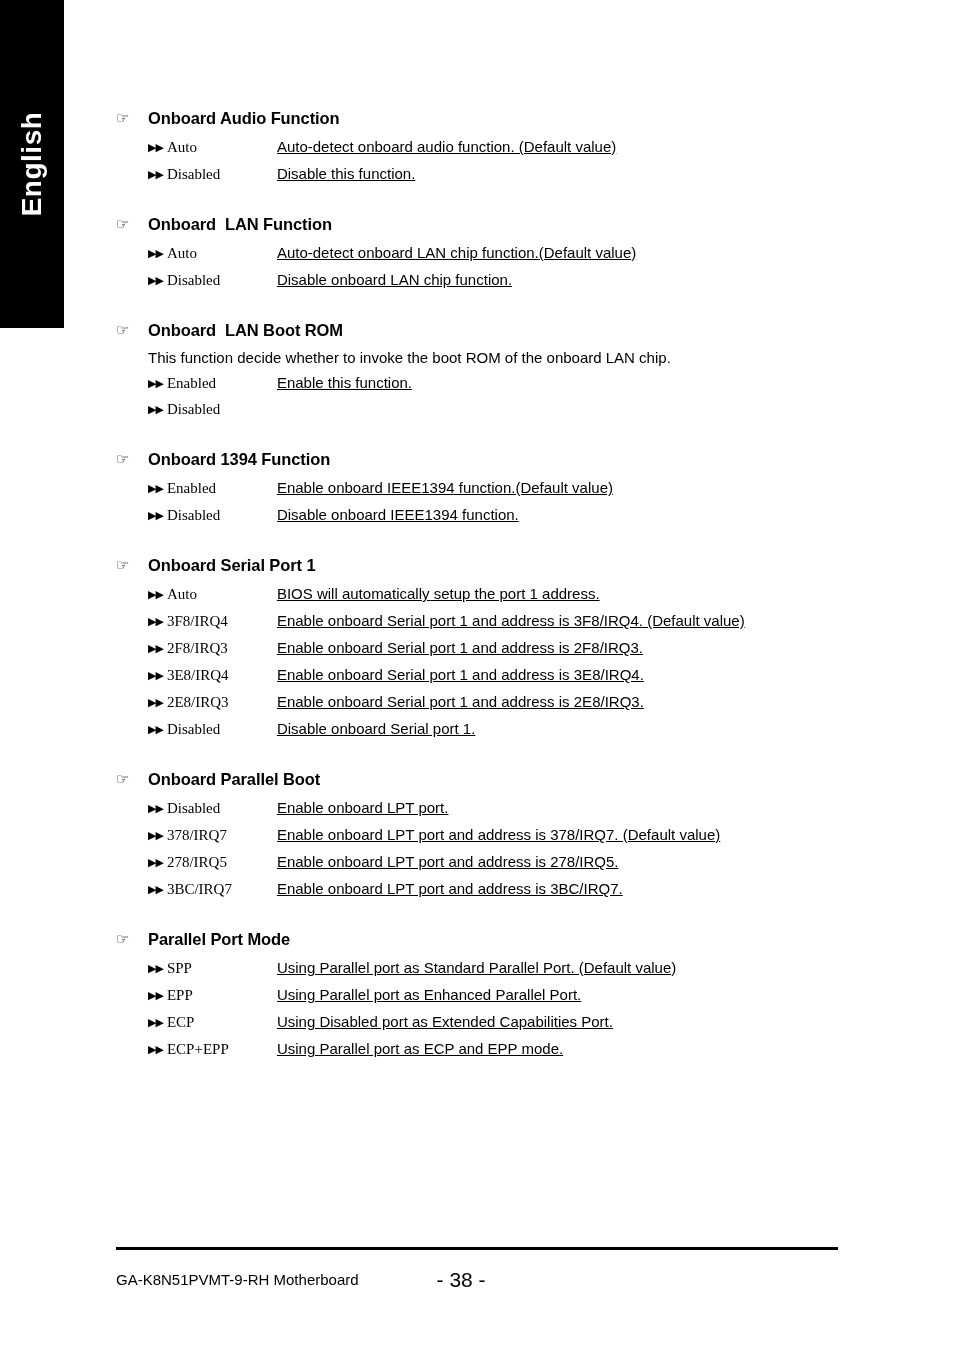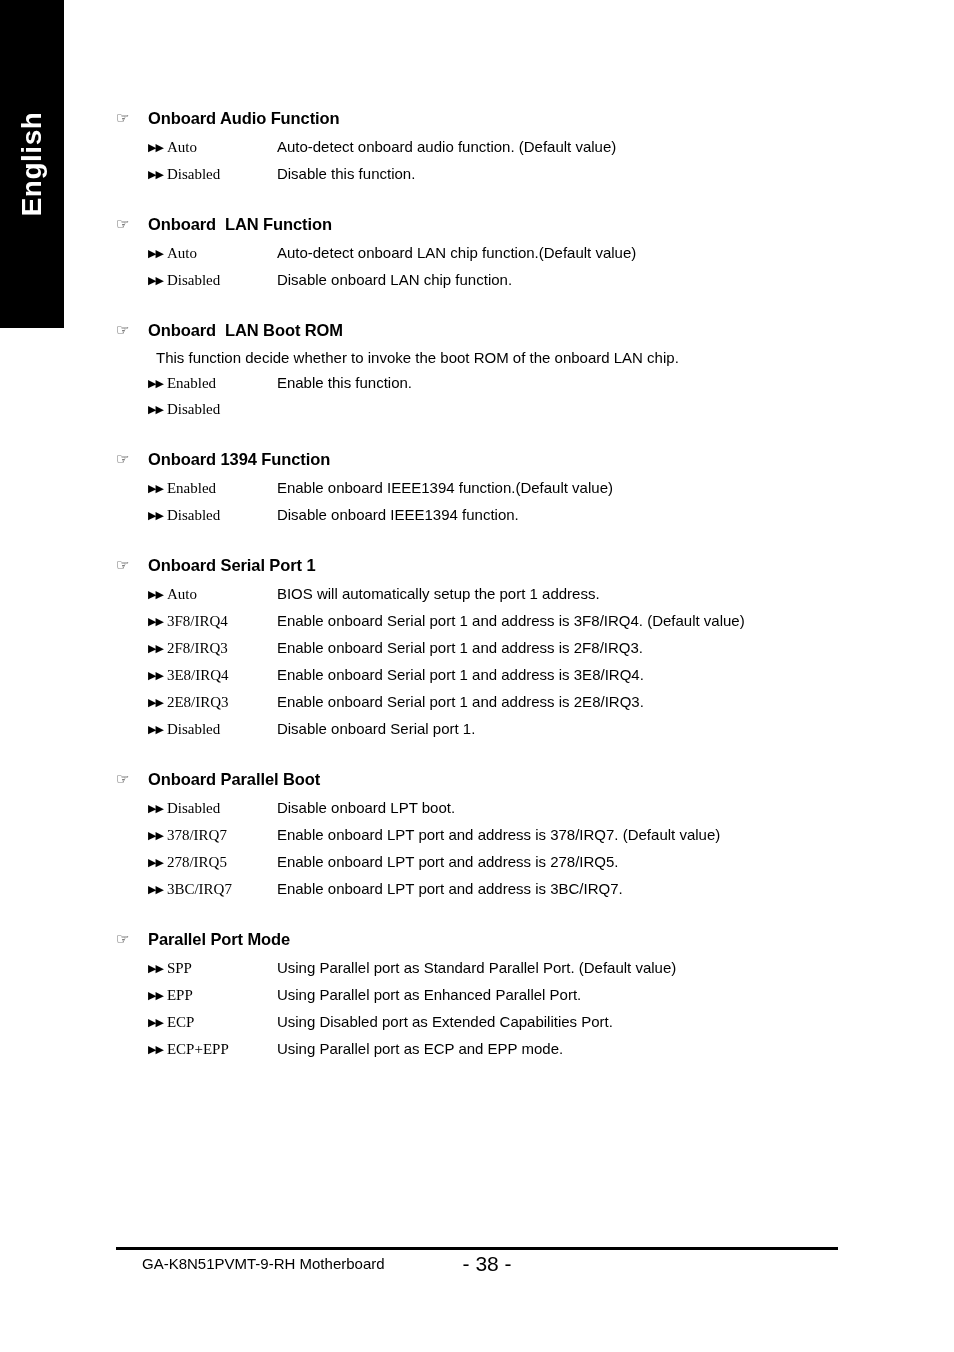--- a/index.html
+++ b/index.html
@@ -82,21 +82,21 @@
     font-family: "Liberation Sans", sans-serif;
     font-weight: bold;
     font-size: 16.5px;
     line-height: 21px;
     letter-spacing: -0.1px;
     white-space: pre;
     margin-top: 16px;
   }
 
   .sec-note {
-    margin-left: 40px;
+    margin-left: 32px;
     font-size: 15px;
     line-height: 24px;
     white-space: pre;
   }
 
   .opt-row {
     display: flex;
     align-items: baseline;
     margin-left: 32px;
     line-height: 25px;
@@ -114,39 +114,39 @@
     font-size: 15px;
     line-height: 25px;
     padding-left: 4px;
     white-space: pre;
     font-family: Liberation Serif, serif;
   }
   .opt-desc {
     font-size: 15px;
     line-height: 25px;
     white-space: pre;
+    text-decoration: underline;
   }
 
   
   .footer {
     position: absolute;
     left: 116px;
     top: 1247px;
     width: 722px;
   }
   .footer-rule {
     width: 722px;
     height: 3px;
     background: #000000;
   }
   .footer-line {
     display: flex;
     align-items: flex-start;
-    padding-top: 3px;
-    margin-left: 26px;
+    padding-top: 19px;
   }
   .footer-board {
     font-size: 15px;
     line-height: 22px;
     white-space: pre;
   }
   .footer-page {
     font-size: 21px;
     line-height: 22px;
     margin-left: 78px;
@@ -266,21 +266,21 @@
         </div>
       </div>
       <div class="section">
         <div class="sec-head">
           <span class="hand-icon">☞</span>
           <span class="sec-title">Onboard Parallel Boot</span>
         </div>
         <div class="opt-row">
           <span class="opt-arrows">▶▶</span>
           <span class="opt-name">Disabled</span>
-          <span class="opt-desc">Disable onboard LPT boot.</span>
+          <span class="opt-desc">Enable onboard LPT port.</span>
         </div>
         <div class="opt-row">
           <span class="opt-arrows">▶▶</span>
           <span class="opt-name">378/IRQ7</span>
           <span class="opt-desc">Enable onboard LPT port and address is 378/IRQ7. (Default value)</span>
         </div>
         <div class="opt-row">
           <span class="opt-arrows">▶▶</span>
           <span class="opt-name">278/IRQ5</span>
           <span class="opt-desc">Enable onboard LPT port and address is 278/IRQ5.</span>

